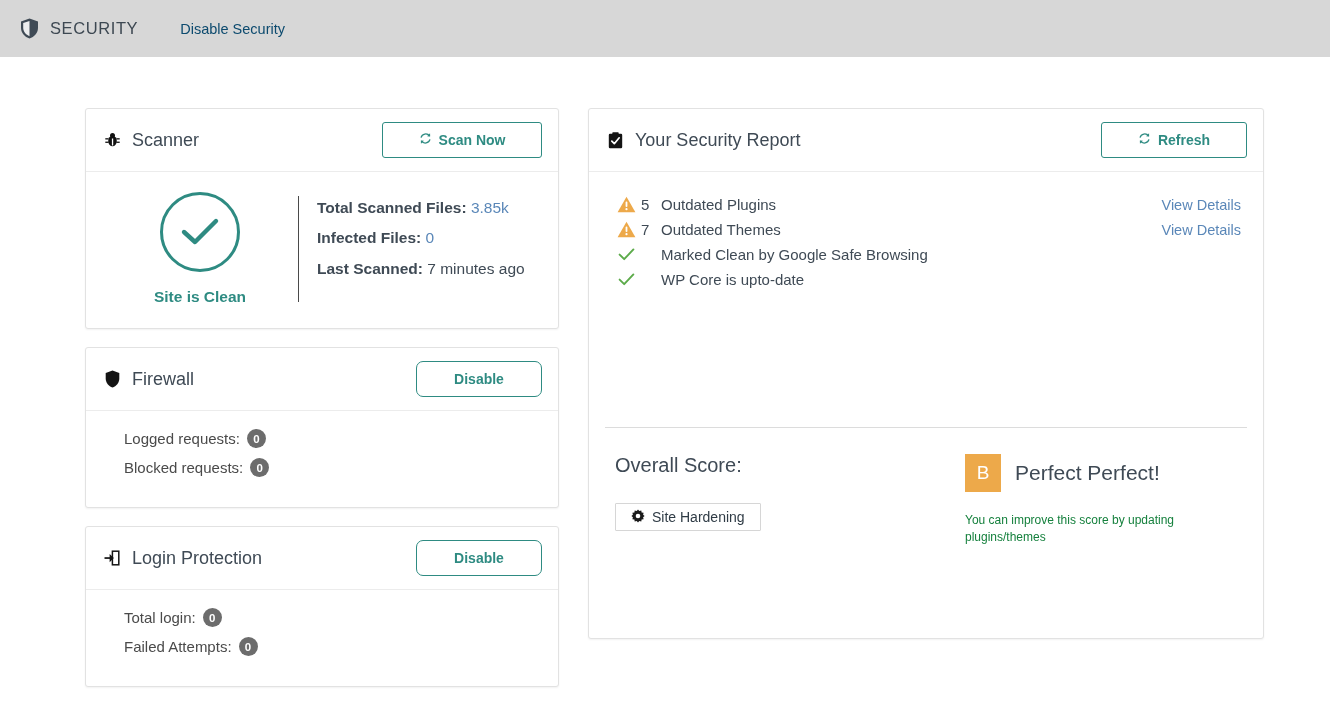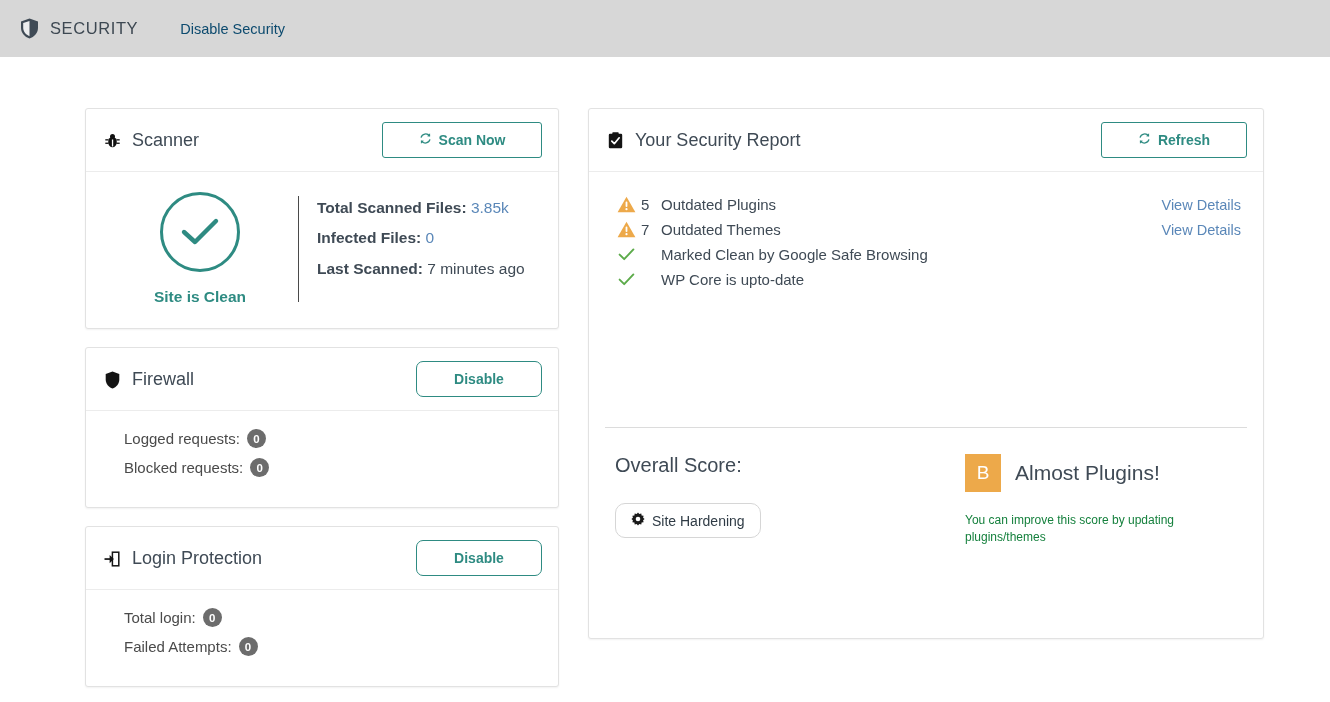--- a/index.html
+++ b/index.html
@@ -67,21 +67,21 @@
   .card-head {
     display: flex;
     align-items: center;
     justify-content: space-between;
     padding: 13px 16px;
     border-bottom: 1px solid #ececec;
     min-height: 62px;
   }
   .card-title {
     display: flex;
-    align-items: flex-end;
+    align-items: center;
     font-size: 18px;
     color: #3f4a55;
     font-weight: 400;
   }
   .card-title .tico {
     width: 20px; height: 20px;
     margin-right: 10px;
     display: flex; align-items: center; justify-content: center;
     flex: 0 0 auto;
   }
@@ -103,29 +103,29 @@
     height: 36px;
     font-weight: bold;
   }
   .btn-scan   { width: 160px; }
   .btn-refresh{ width: 146px; }
   .btn-disable{ width: 126px; border-radius: 7px; }
   .btn-grey {
     border: 1px solid #d6d6d6;
     background: #fff;
     color: #2f3b45;
-    border-radius: 10px;
+    border-radius: 1px;
     font-size: 14px;
     font-family: "Liberation Sans", sans-serif;
     display: inline-flex;
     align-items: center;
     justify-content: center;
     gap: 7px;
     cursor: pointer;
-    height: 35px;
+    height: 28px;
     padding: 0 15px;
   }
 
   
   .scanner-body {
     display: flex;
     align-items: stretch;
     padding: 20px 16px 22px 16px;
   }
   .scanner-status {
@@ -491,21 +491,21 @@
                 <path d="M7 0.4 L8.3 1.9 L10.3 1.4 L10.6 3.4 L12.6 3.7 L12.1 5.7 L13.6 7 L12.1 8.3 L12.6 10.3 L10.6 10.6 L10.3 12.6 L8.3 12.1 L7 13.6 L5.7 12.1 L3.7 12.6 L3.4 10.6 L1.4 10.3 L1.9 8.3 L0.4 7 L1.9 5.7 L1.4 3.7 L3.4 3.4 L3.7 1.4 L5.7 1.9 Z" fill="#1a1a1a"></path>
                 <circle cx="7" cy="7" r="2.3" fill="#ffffff"></circle>
               </svg>
             </span>
             <span>Site Hardening</span>
           </button>
         </div>
         <div class="score-right">
           <div class="grade-line">
             <span class="grade-box">B</span>
-            <span class="grade-text">Almost Plugins!</span>
+            <span class="grade-text">Perfect Perfect!</span>
           </div>
           <div class="score-note">You can improve this score by updating plugins/themes</div>
         </div>
       </div>
 
     </div>
   </div>
 
 </div>
 

